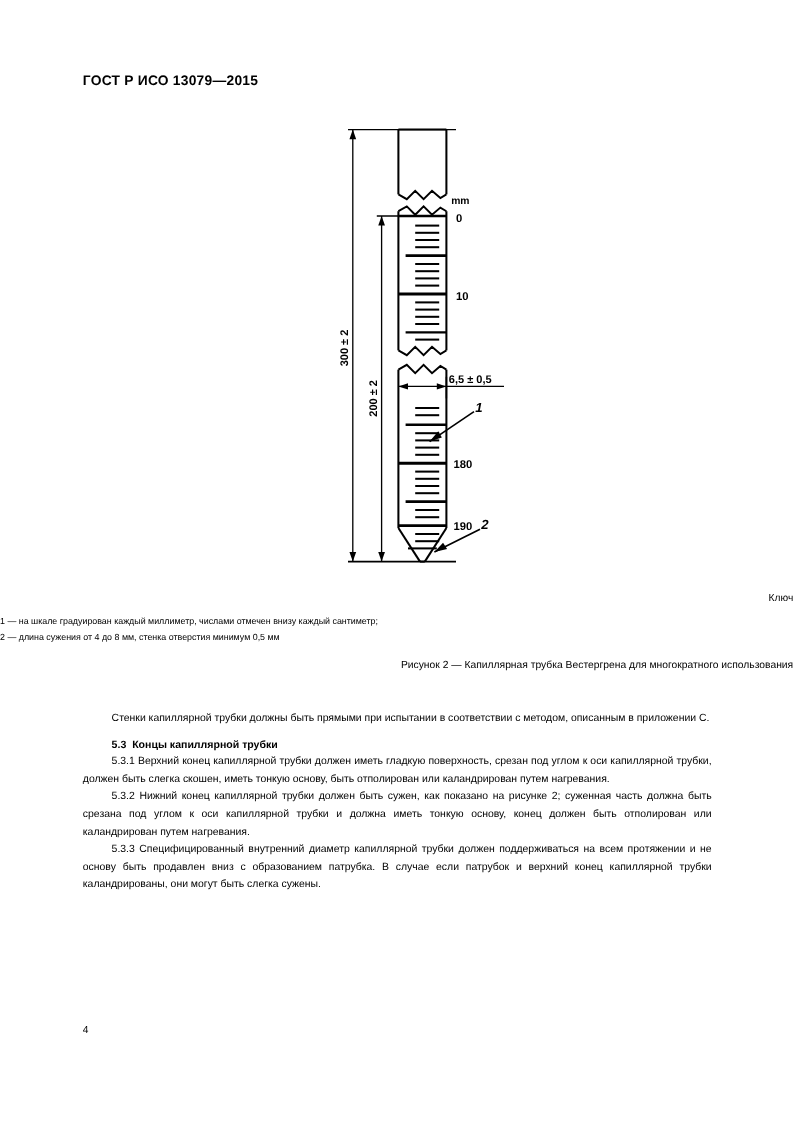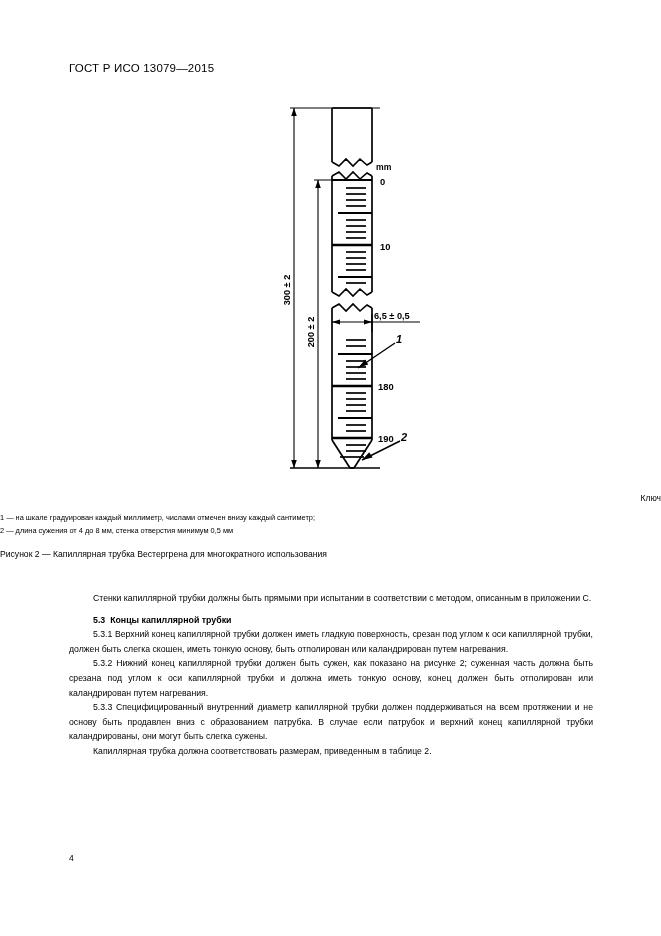--- a/index.html
+++ b/index.html
@@ -22,21 +22,21 @@
     width: 661px;
     height: 936px;
   }
 
   
   .doc-header {
     position: absolute;
     left: 69px;
     top: 62px;
     font-size: 11.5px;
-    font-weight: normal;
+    font-weight: bold;
     letter-spacing: 0.2px;
     white-space: nowrap;
   }
 
   
   .figure-wrap {
     position: absolute;
     left: 240px;
     top: 100px;
     width: 190px;
@@ -57,21 +57,21 @@
     left: 0; right: 0;
     top: 511px;
     text-align: left;
     font-size: 7.4px;
     line-height: 13px;
   }
   .fig-caption {
     position: absolute;
     left: 0; right: 0;
     top: 549px;
-    text-align: left;
+    text-align: right;
     font-size: 8.6px;
   }
 
   
   .body-col {
     position: absolute;
     left: 69px;
     top: 591px;
     width: 524px;
     font-size: 8.7px;
@@ -227,18 +227,17 @@
 
     <p class="para ind">Стенки капиллярной трубки должны быть прямыми при испытании в соответствии с методом, описанным в приложении С.</p>
 
     <div class="sec-head">
       <span>5.3</span>&nbsp;&nbsp;<span>Концы капиллярной трубки</span>
     </div>
     <p class="para ind">5.3.1  Верхний конец капиллярной трубки должен иметь гладкую поверхность, срезан под углом к оси капиллярной трубки, должен быть слегка скошен, иметь тонкую основу, быть отполирован или каландрирован путем нагревания.</p>
     <p class="para ind">5.3.2  Нижний конец капиллярной трубки должен быть сужен, как показано на рисунке 2; суженная часть должна быть срезана под углом к оси капиллярной трубки и должна иметь тонкую основу, конец должен быть отполирован или каландрирован путем нагревания.</p>
     <p class="para ind">5.3.3  Специфицированный внутренний диаметр капиллярной трубки должен поддерживаться на всем протяжении и не основу быть продавлен вниз с образованием патрубка. В случае если патрубок и верхний конец капиллярной трубки каландрированы, они могут быть слегка сужены.</p>
 
-    <p class="para ind">Капиллярная трубка должна соответствовать размерам, приведенным в таблице 2.</p>
   </div>
 
   <div class="page-num">4</div>
 
 </div>
 
 </body></html>

